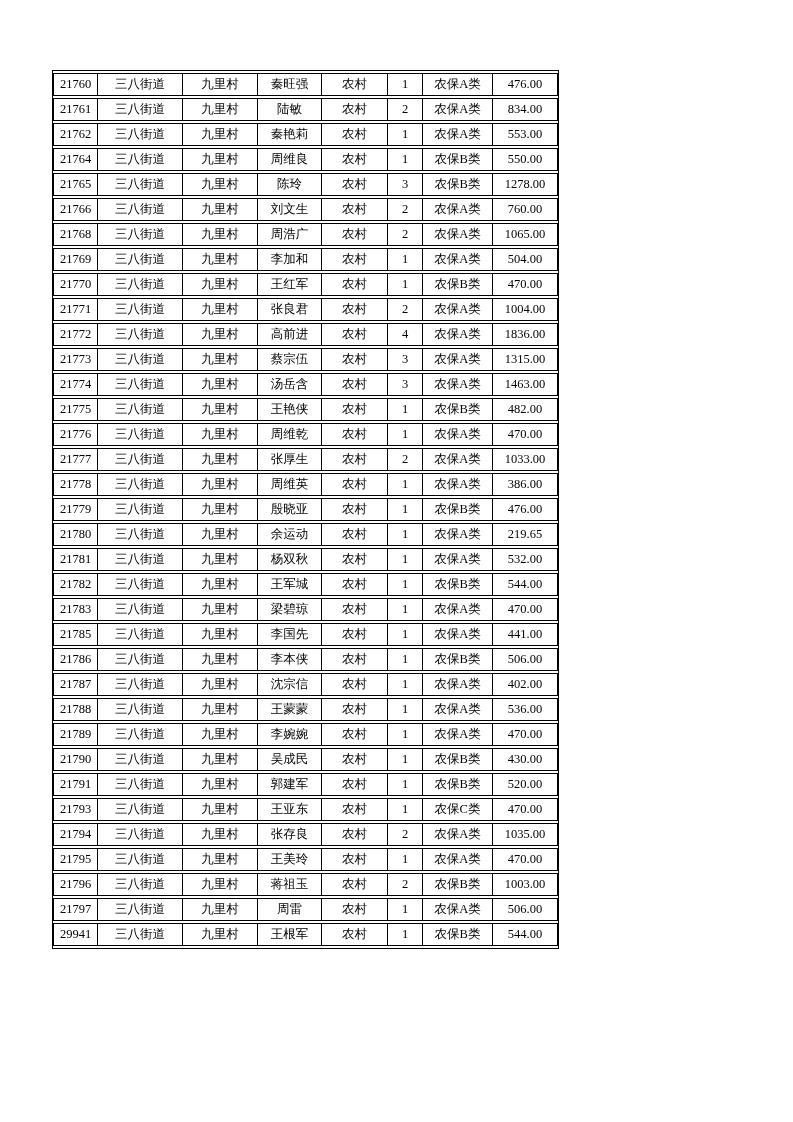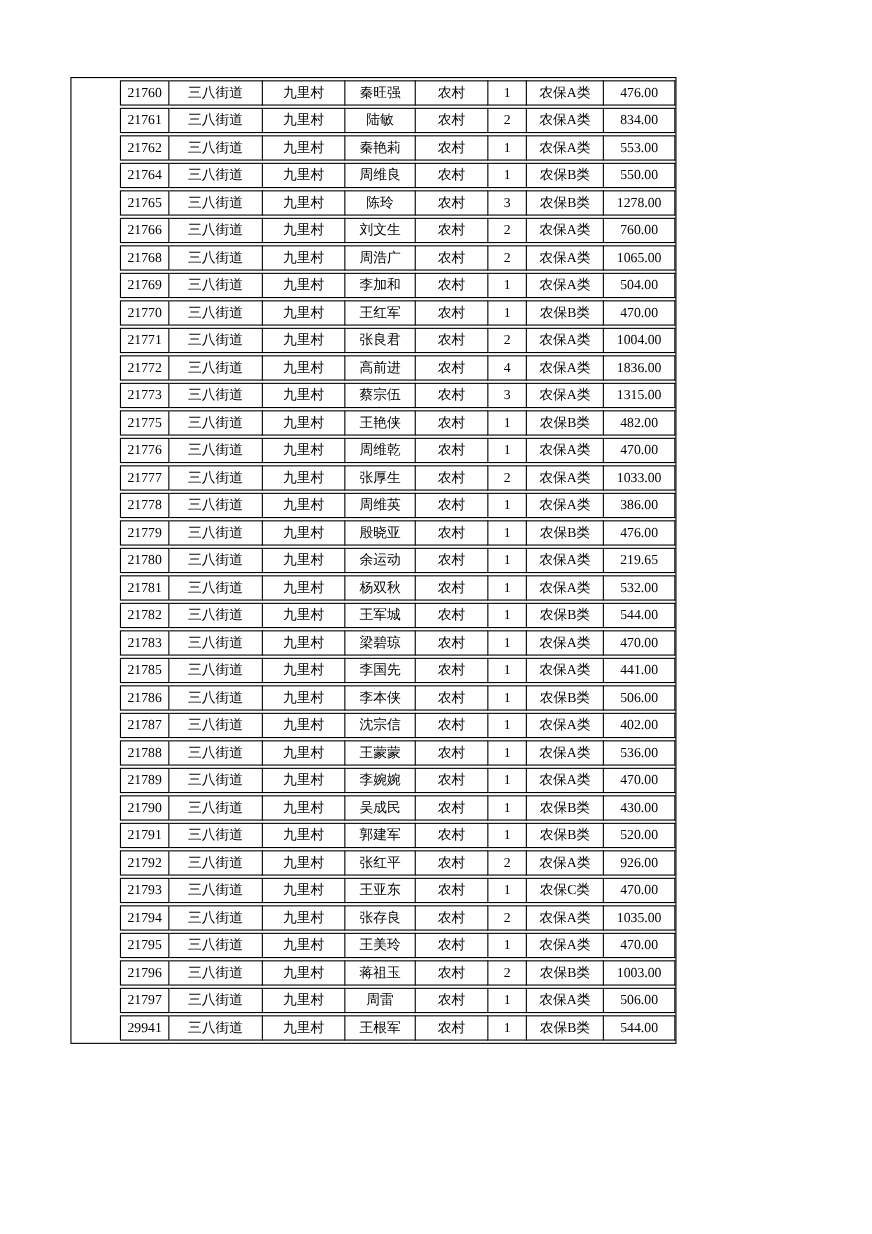--- a/index.html
+++ b/index.html
@@ -10,26 +10,25 @@
   }
   .page {
     position: relative;
     width: 793px; height: 1122px;
     background: #ffffff;
     color: #000000;
     overflow: hidden;
   }
   table.tbl {
     position: absolute;
-    left: 64px; top: 70px;
+    left: 52px; top: 70px;
     border-collapse: separate;
     border-spacing: 0 2px;
     border: 1.5px solid #000000;
     table-layout: fixed;
-    padding-left: 44px;
   }
   table.tbl td {
     box-sizing: border-box;
     height: 23px;
     padding: 0 2px;
     border-top: 1px solid #000000;
     border-bottom: 1px solid #000000;
     border-right: 1px solid #000000;
     text-align: center;
     vertical-align: middle;
@@ -178,20 +177,30 @@
           <td>21773</td>
           <td>三八街道</td>
           <td>九里村</td>
           <td>蔡宗伍</td>
           <td>农村</td>
           <td>3</td>
           <td>农保A类</td>
           <td>1315.00</td>
         </tr>
         <tr>
+          <td>21774</td>
+          <td>三八街道</td>
+          <td>九里村</td>
+          <td>汤岳含</td>
+          <td>农村</td>
+          <td>3</td>
+          <td>农保A类</td>
+          <td>1463.00</td>
+        </tr>
+        <tr>
           <td>21775</td>
           <td>三八街道</td>
           <td>九里村</td>
           <td>王艳侠</td>
           <td>农村</td>
           <td>1</td>
           <td>农保B类</td>
           <td>482.00</td>
         </tr>
         <tr>
@@ -336,30 +345,20 @@
         </tr>
         <tr>
           <td>21791</td>
           <td>三八街道</td>
           <td>九里村</td>
           <td>郭建军</td>
           <td>农村</td>
           <td>1</td>
           <td>农保B类</td>
           <td>520.00</td>
-        </tr>
-        <tr>
-          <td>21792</td>
-          <td>三八街道</td>
-          <td>九里村</td>
-          <td>张红平</td>
-          <td>农村</td>
-          <td>2</td>
-          <td>农保A类</td>
-          <td>926.00</td>
         </tr>
         <tr>
           <td>21793</td>
           <td>三八街道</td>
           <td>九里村</td>
           <td>王亚东</td>
           <td>农村</td>
           <td>1</td>
           <td>农保C类</td>
           <td>470.00</td>

